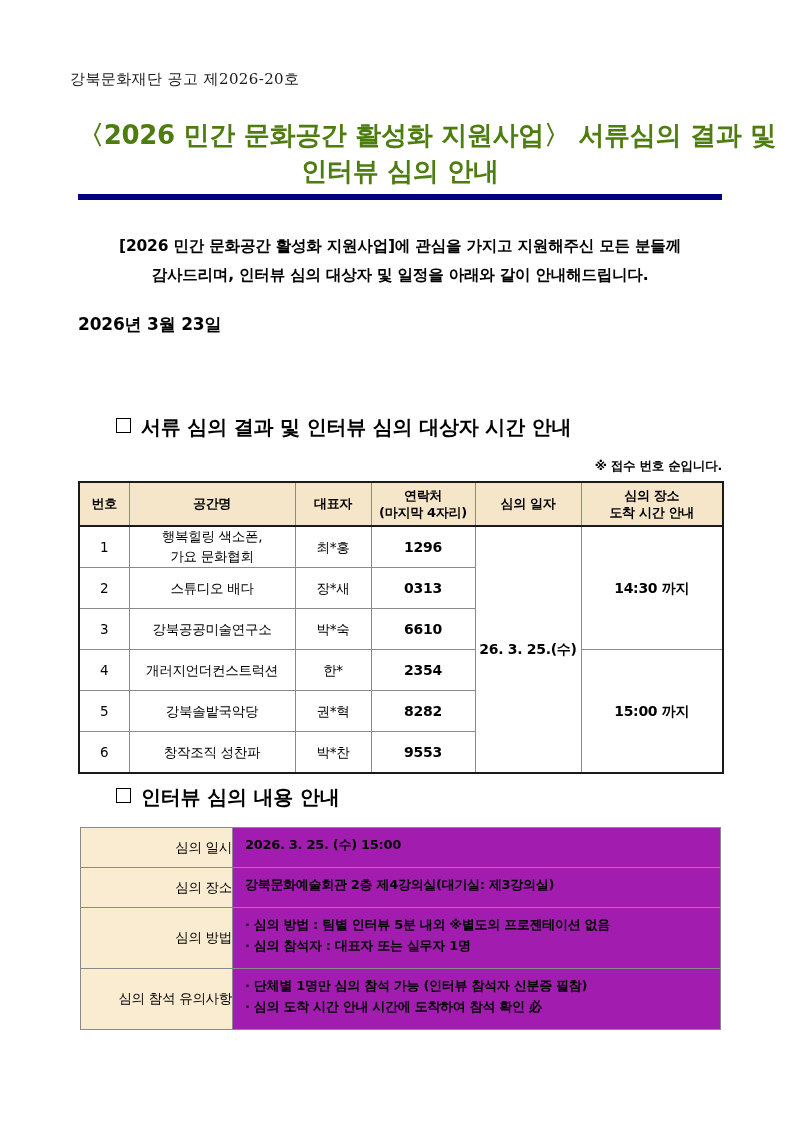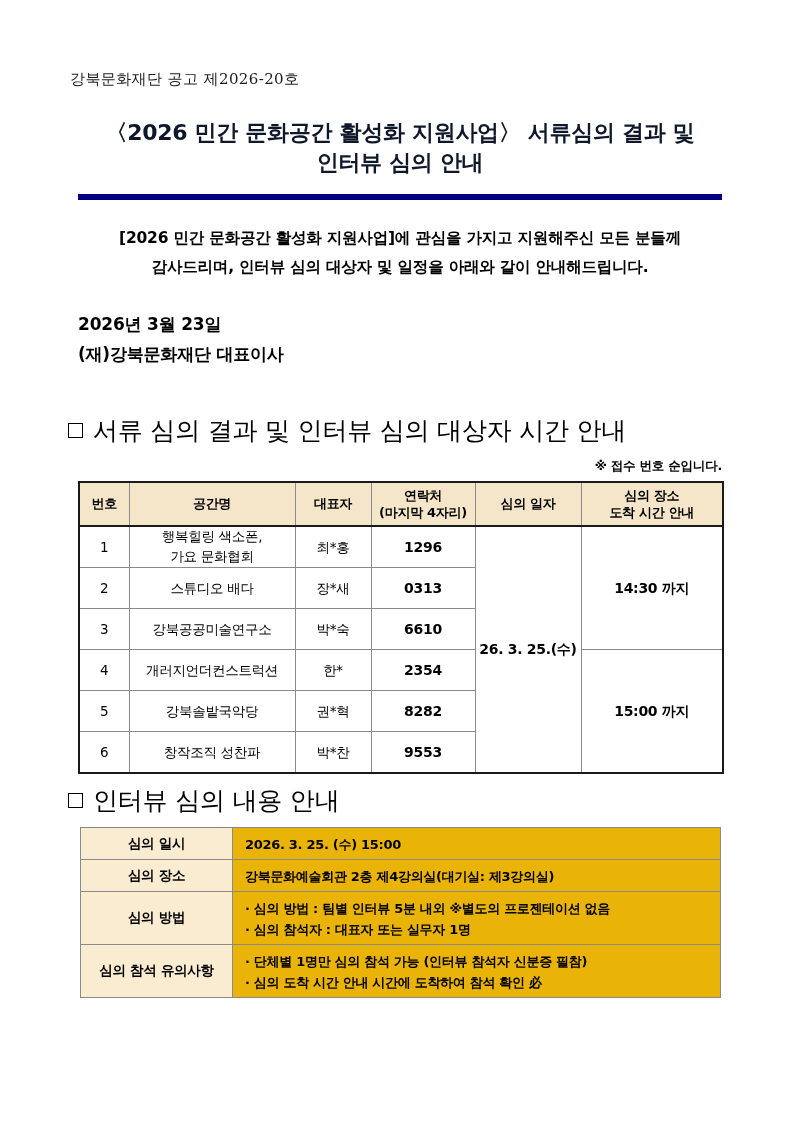--- a/index.html
+++ b/index.html
@@ -36,41 +36,41 @@
   }
 
   .title-block {
     position: absolute;
     left: 78px;
     top: 118px;
     width: 644px;
     text-align: center;
   }
   .title-line {
-    font-size: 22px;
+    font-size: 26px;
     font-weight: bold;
     line-height: 1.38;
     letter-spacing: -0.3px;
-    color: #0f172a;
+    color: #4d7c0f;
     white-space: nowrap;
   }
   .title-rule {
     position: absolute;
     left: 78px;
     top: 194px;
     width: 644px;
     height: 6px;
     background: #000080;
   }
 
   
   .intro {
     position: absolute;
     left: 78px;
-    top: 224px;
+    top: 232px;
     width: 644px;
     text-align: center;
     font-size: 15.5px;
     font-weight: bold;
     line-height: 1.85;
     letter-spacing: -0.2px;
   }
   .intro div { white-space: nowrap; }
 
   
@@ -83,24 +83,25 @@
     font-size: 17px;
     font-weight: bold;
     line-height: 1.75;
     letter-spacing: -0.2px;
   }
   .signature div { white-space: nowrap; }
 
   
   .section-heading {
     position: absolute;
-    font-size: 25px;
-    font-weight: normal;
+    font-size: 20px;
+    font-weight: bold;
     letter-spacing: -0.2px;
     white-space: nowrap;
+    margin-left: 48px;
   }
   .section-heading .box-bullet {
     display: inline-block;
     width: 13px;
     height: 13px;
     border: 1.6px solid #000;
     margin-right: 10px;
     vertical-align: 1px;
   }
   #heading-1 { left: 68px; top: 414px; }
@@ -164,32 +165,32 @@
   #details-table {
     position: absolute;
     left: 80px;
     top: 827px;
     width: 640px;
     border: 1.6px solid #6f6f6f;
   }
   #details-table th {
     background: #faecd1;
     font-size: 13.5px;
-    font-weight: bold;
-    text-align: center;
+    font-weight: normal;
+    text-align: right;
     letter-spacing: -0.3px;
     width: 152px;
   }
   #details-table td {
     font-size: 13px;
     text-align: left;
-    padding: 6px 10px 4px 12px;
+    padding: 6px 10px 12px 12px;
     line-height: 1.62;
     letter-spacing: -0.3px;
-    background: #eab308;
+    background: #a21caf;
   }
   #details-table td .line { display: block; white-space: nowrap; }
   #details-table td .bold { font-weight: bold; }
   #details-table td .sub { font-weight: normal; font-size: 12.5px; }
 </style>
 </head>
 <body>
 
 <div class="page">
 
@@ -201,21 +202,20 @@
   </div>
   <div class="title-rule"></div>
 
   <div class="intro">
     <div>[2026 민간 문화공간 활성화 지원사업]에 관심을 가지고 지원해주신 모든 분들께</div>
     <div>감사드리며, 인터뷰 심의 대상자 및 일정을 아래와 같이 안내해드립니다.</div>
   </div>
 
   <div class="signature">
     <div>2026년 3월 23일</div>
-    <div>(재)강북문화재단 대표이사</div>
   </div>
 
   <div class="section-heading" id="heading-1">
     <span class="box-bullet"></span><span>서류 심의 결과 및 인터뷰 심의 대상자 시간 안내</span>
   </div>
 
   <div class="blue-note">※ 접수 번호 순입니다.</div>
 
   <table id="applicants-table">
     <colgroup>

